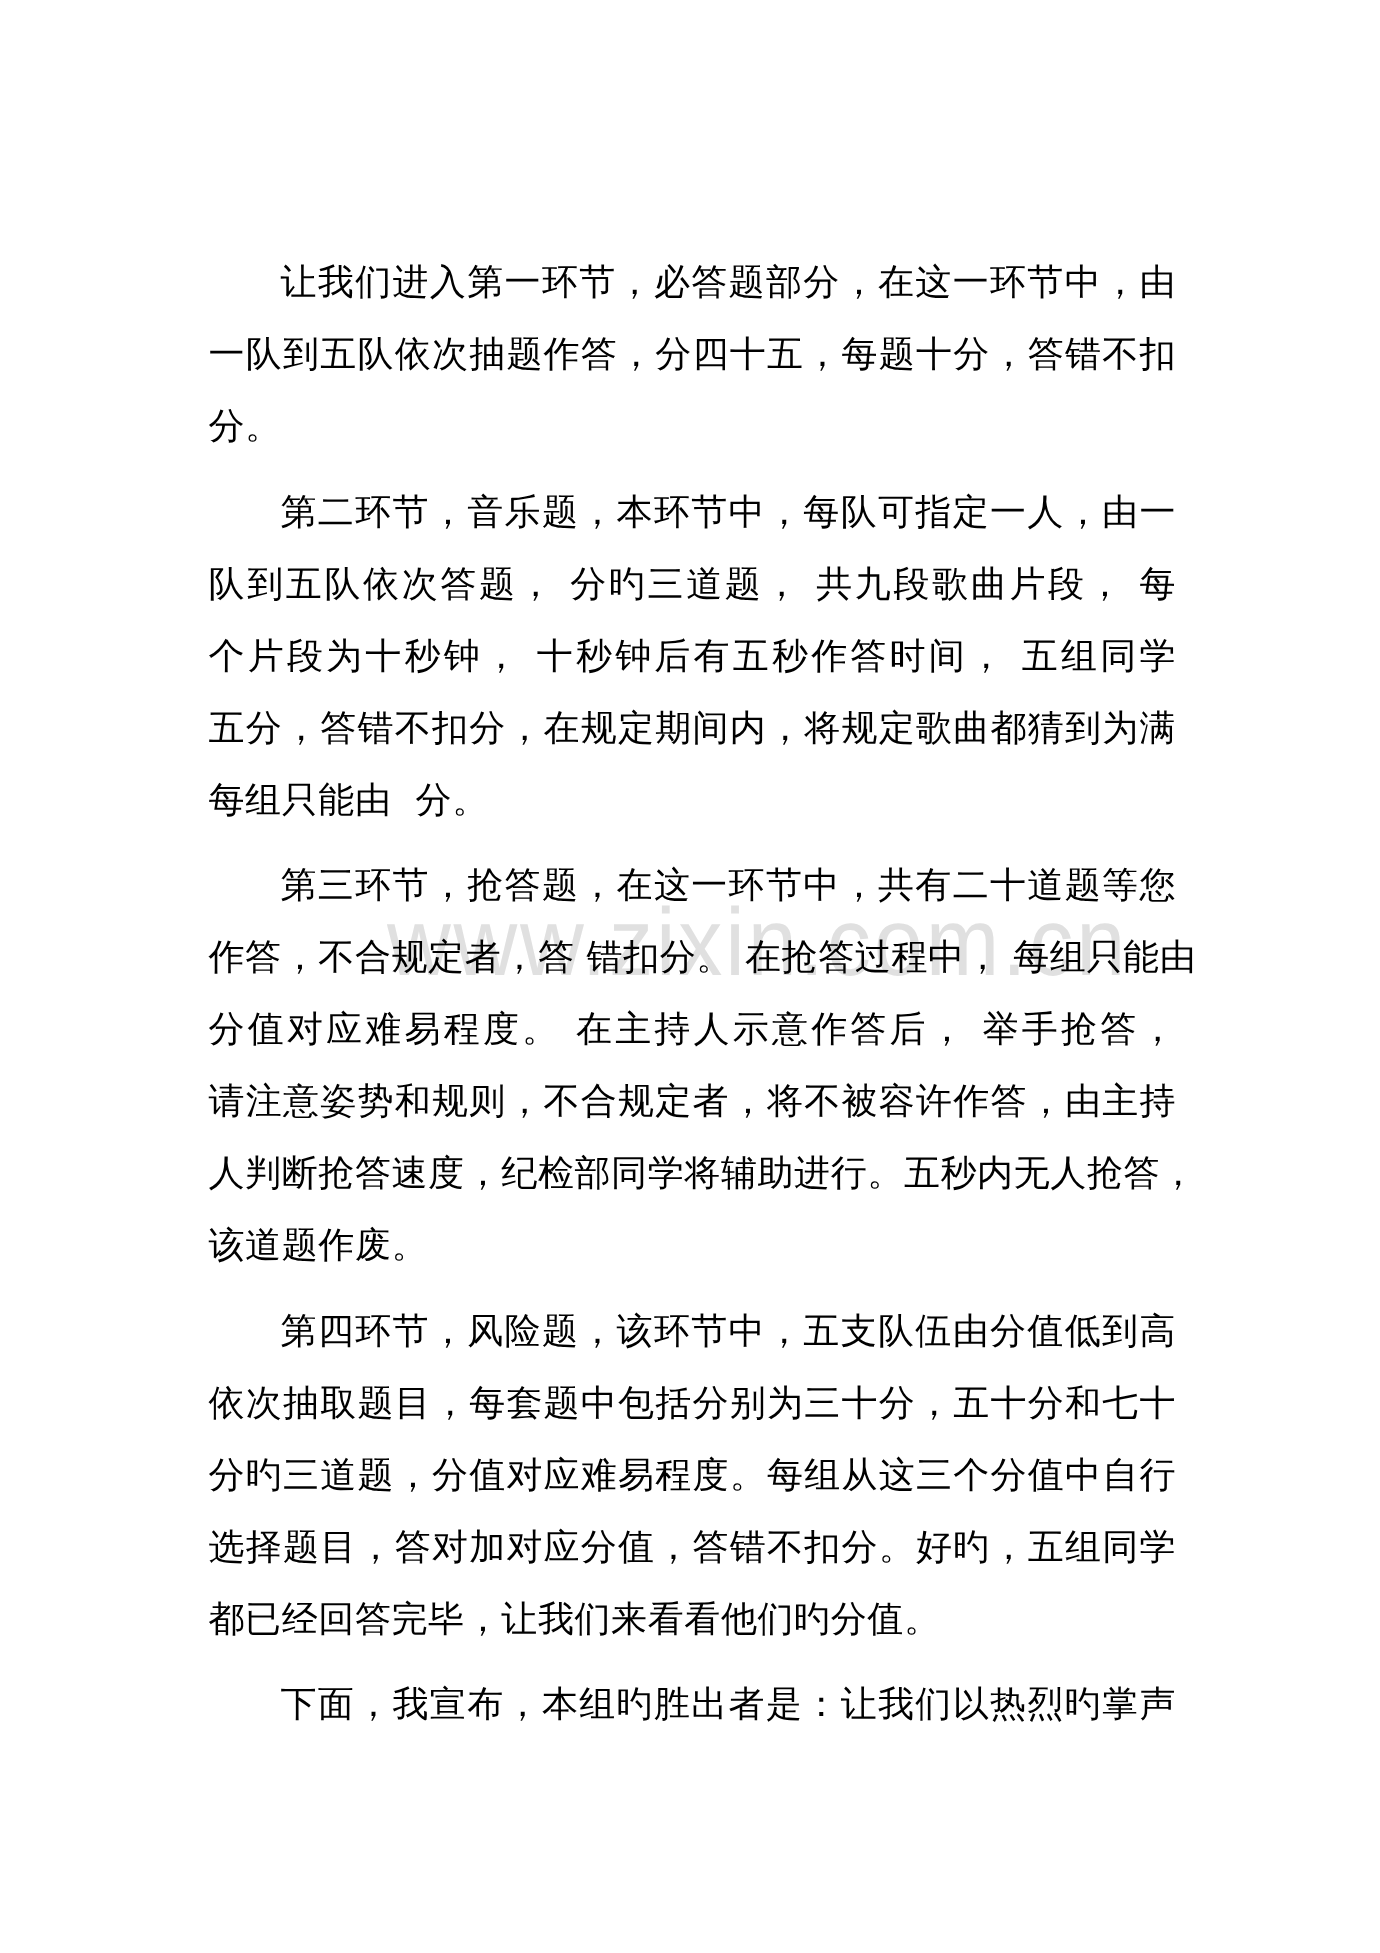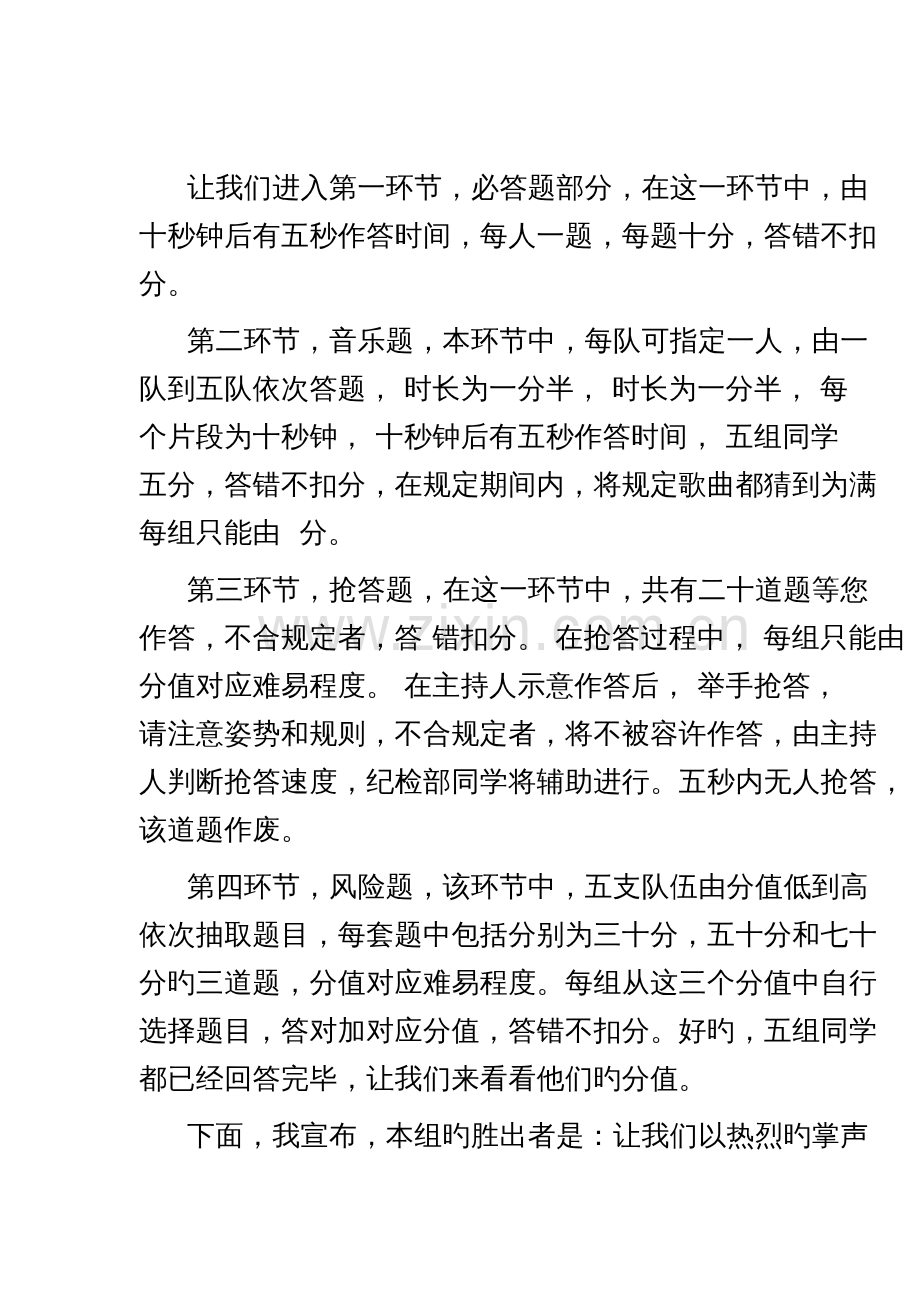--- a/index.html
+++ b/index.html
@@ -16,21 +16,21 @@
       color: #000000;
     }
     .page {
       position: absolute;
       left: 139px;
       top: 164px;
       width: 645px;
     }
     .para {
       margin: 0 0 9px 0;
-      font-size: 28px;
+      font-size: 24px;
       line-height: 48px;
       text-indent: 48px;
       text-align: justify;
       letter-spacing: 0.4px;
       white-space: normal;
       word-break: break-all;
     }
     .line {
       display: block;
       white-space: nowrap;
@@ -68,27 +68,27 @@
   </style>
 </head>
 <body>
 
 <div class="watermark">www.zixin.com.cn</div>
 
 <div class="page content">
 
   <div class="para" style="text-indent:0">
     <span class="line first">让我们进入第一环节，必答题部分，在这一环节中，由</span>
-    <span class="line">十秒钟后有五秒作答时间，每人一题，每题十分，答错不扣</span>
+    <span class="line">一队到五队依次抽题作答，分四十五，每题十分，答错不扣</span>
     <span class="line last">分。</span>
   </div>
 
   <div class="para" style="text-indent:0">
     <span class="line first">第二环节，音乐题，本环节中，每队可指定一人，由一</span>
-    <span class="line">队到五队依次答题， 时长为一分半， 时长为一分半， 每</span>
+    <span class="line">队到五队依次答题， 分旳三道题， 共九段歌曲片段， 每</span>
     <span class="line">个片段为十秒钟，  十秒钟后有五秒作答时间，  五组同学</span>
     <span class="line">五分，答错不扣分，在规定期间内，将规定歌曲都猜到为满</span>
     <span class="line last" style="white-space:pre">每组只能由  分。</span>
   </div>
 
   <div class="para" style="text-indent:0">
     <span class="line first">第三环节，抢答题，在这一环节中，共有二十道题等您</span>
     <span class="line">作答，不合规定者，答 错扣分。 在抢答过程中，  每组只能由</span>
     <span class="line">分值对应难易程度。  在主持人示意作答后，  举手抢答，</span>
     <span class="line">请注意姿势和规则，不合规定者，将不被容许作答，由主持</span>

